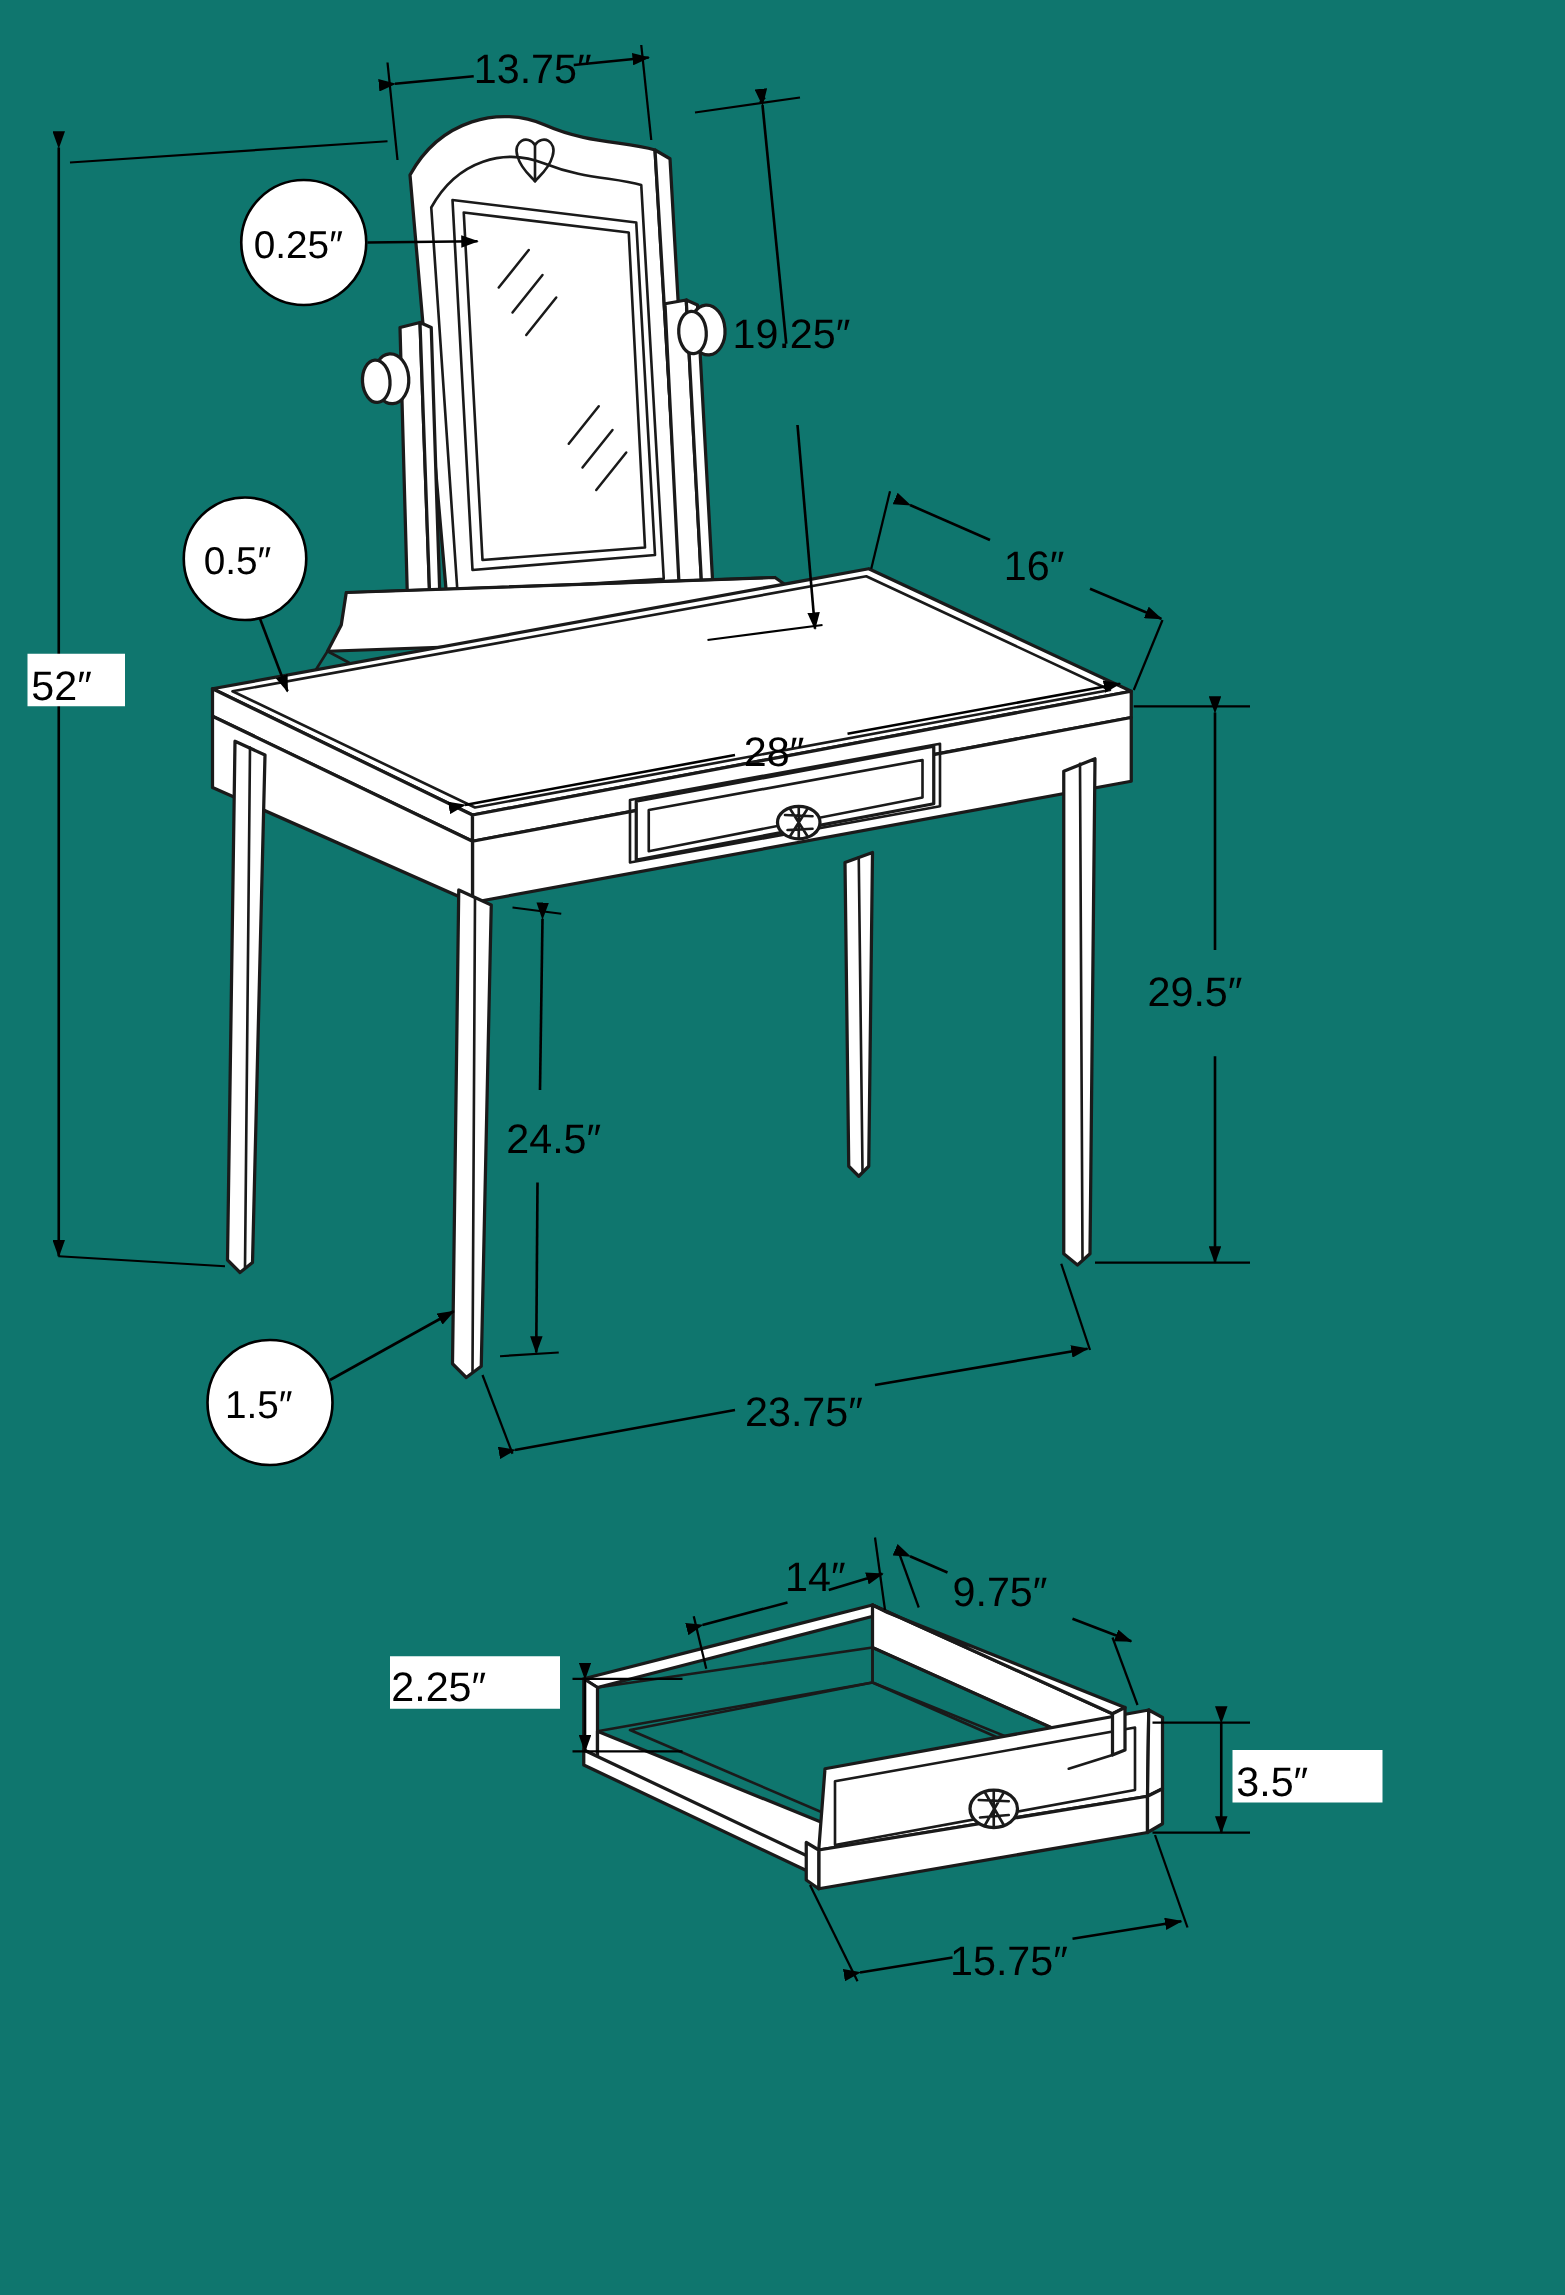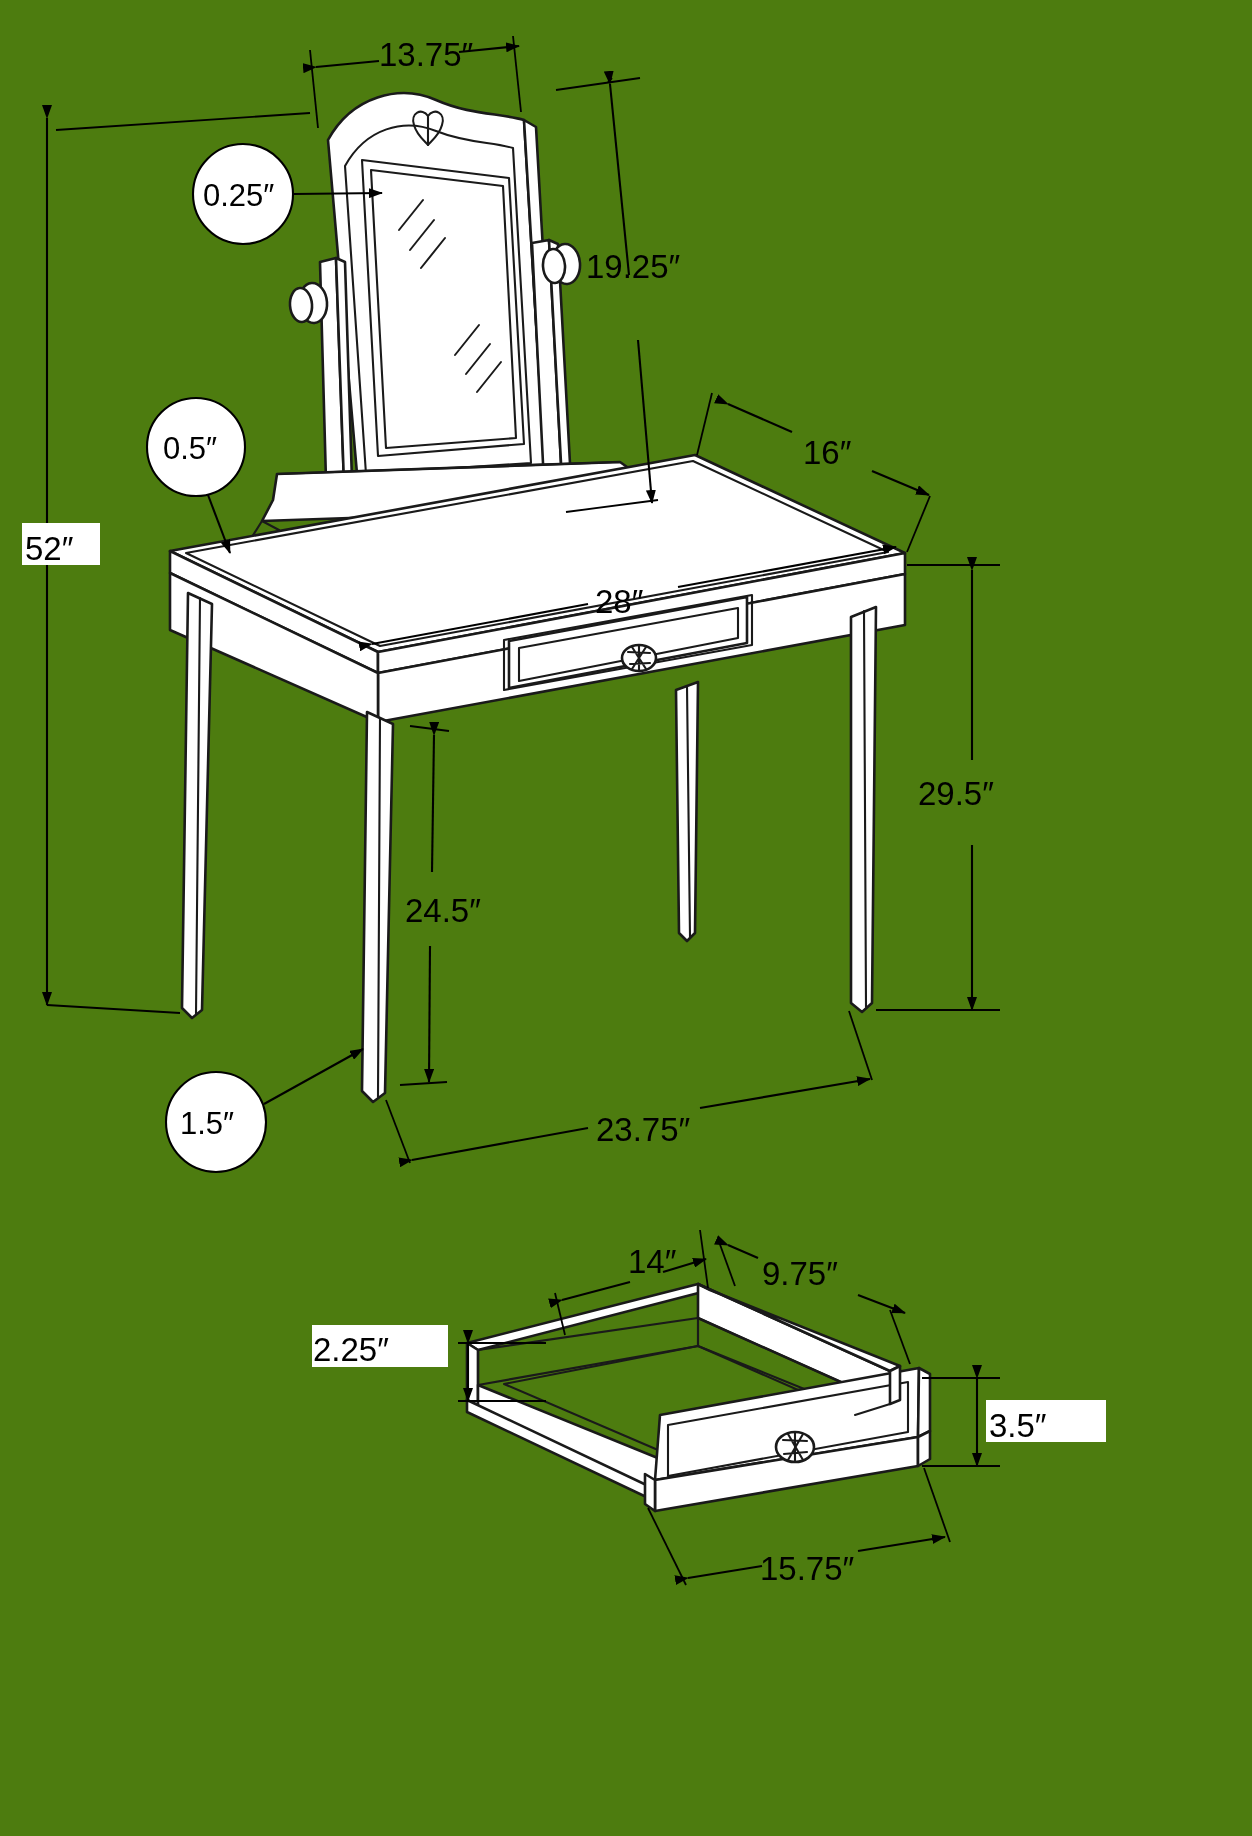--- a/index.html
+++ b/index.html
@@ -8,21 +8,21 @@
     padding: 0;
     background: #ffffff;
   }
   body {
     font-family: "Liberation Sans", sans-serif;
   }
   #drawing-root {
     position: relative;
     width: 1252px;
     height: 1836px;
-    background: #4d7c0f;
+    background: #0f766e;
     overflow: hidden;
   }
   svg.dwg {
     position: absolute;
     top: 0;
     left: 0;
     width: 1252px;
     height: 1836px;
     display: block;
   }

